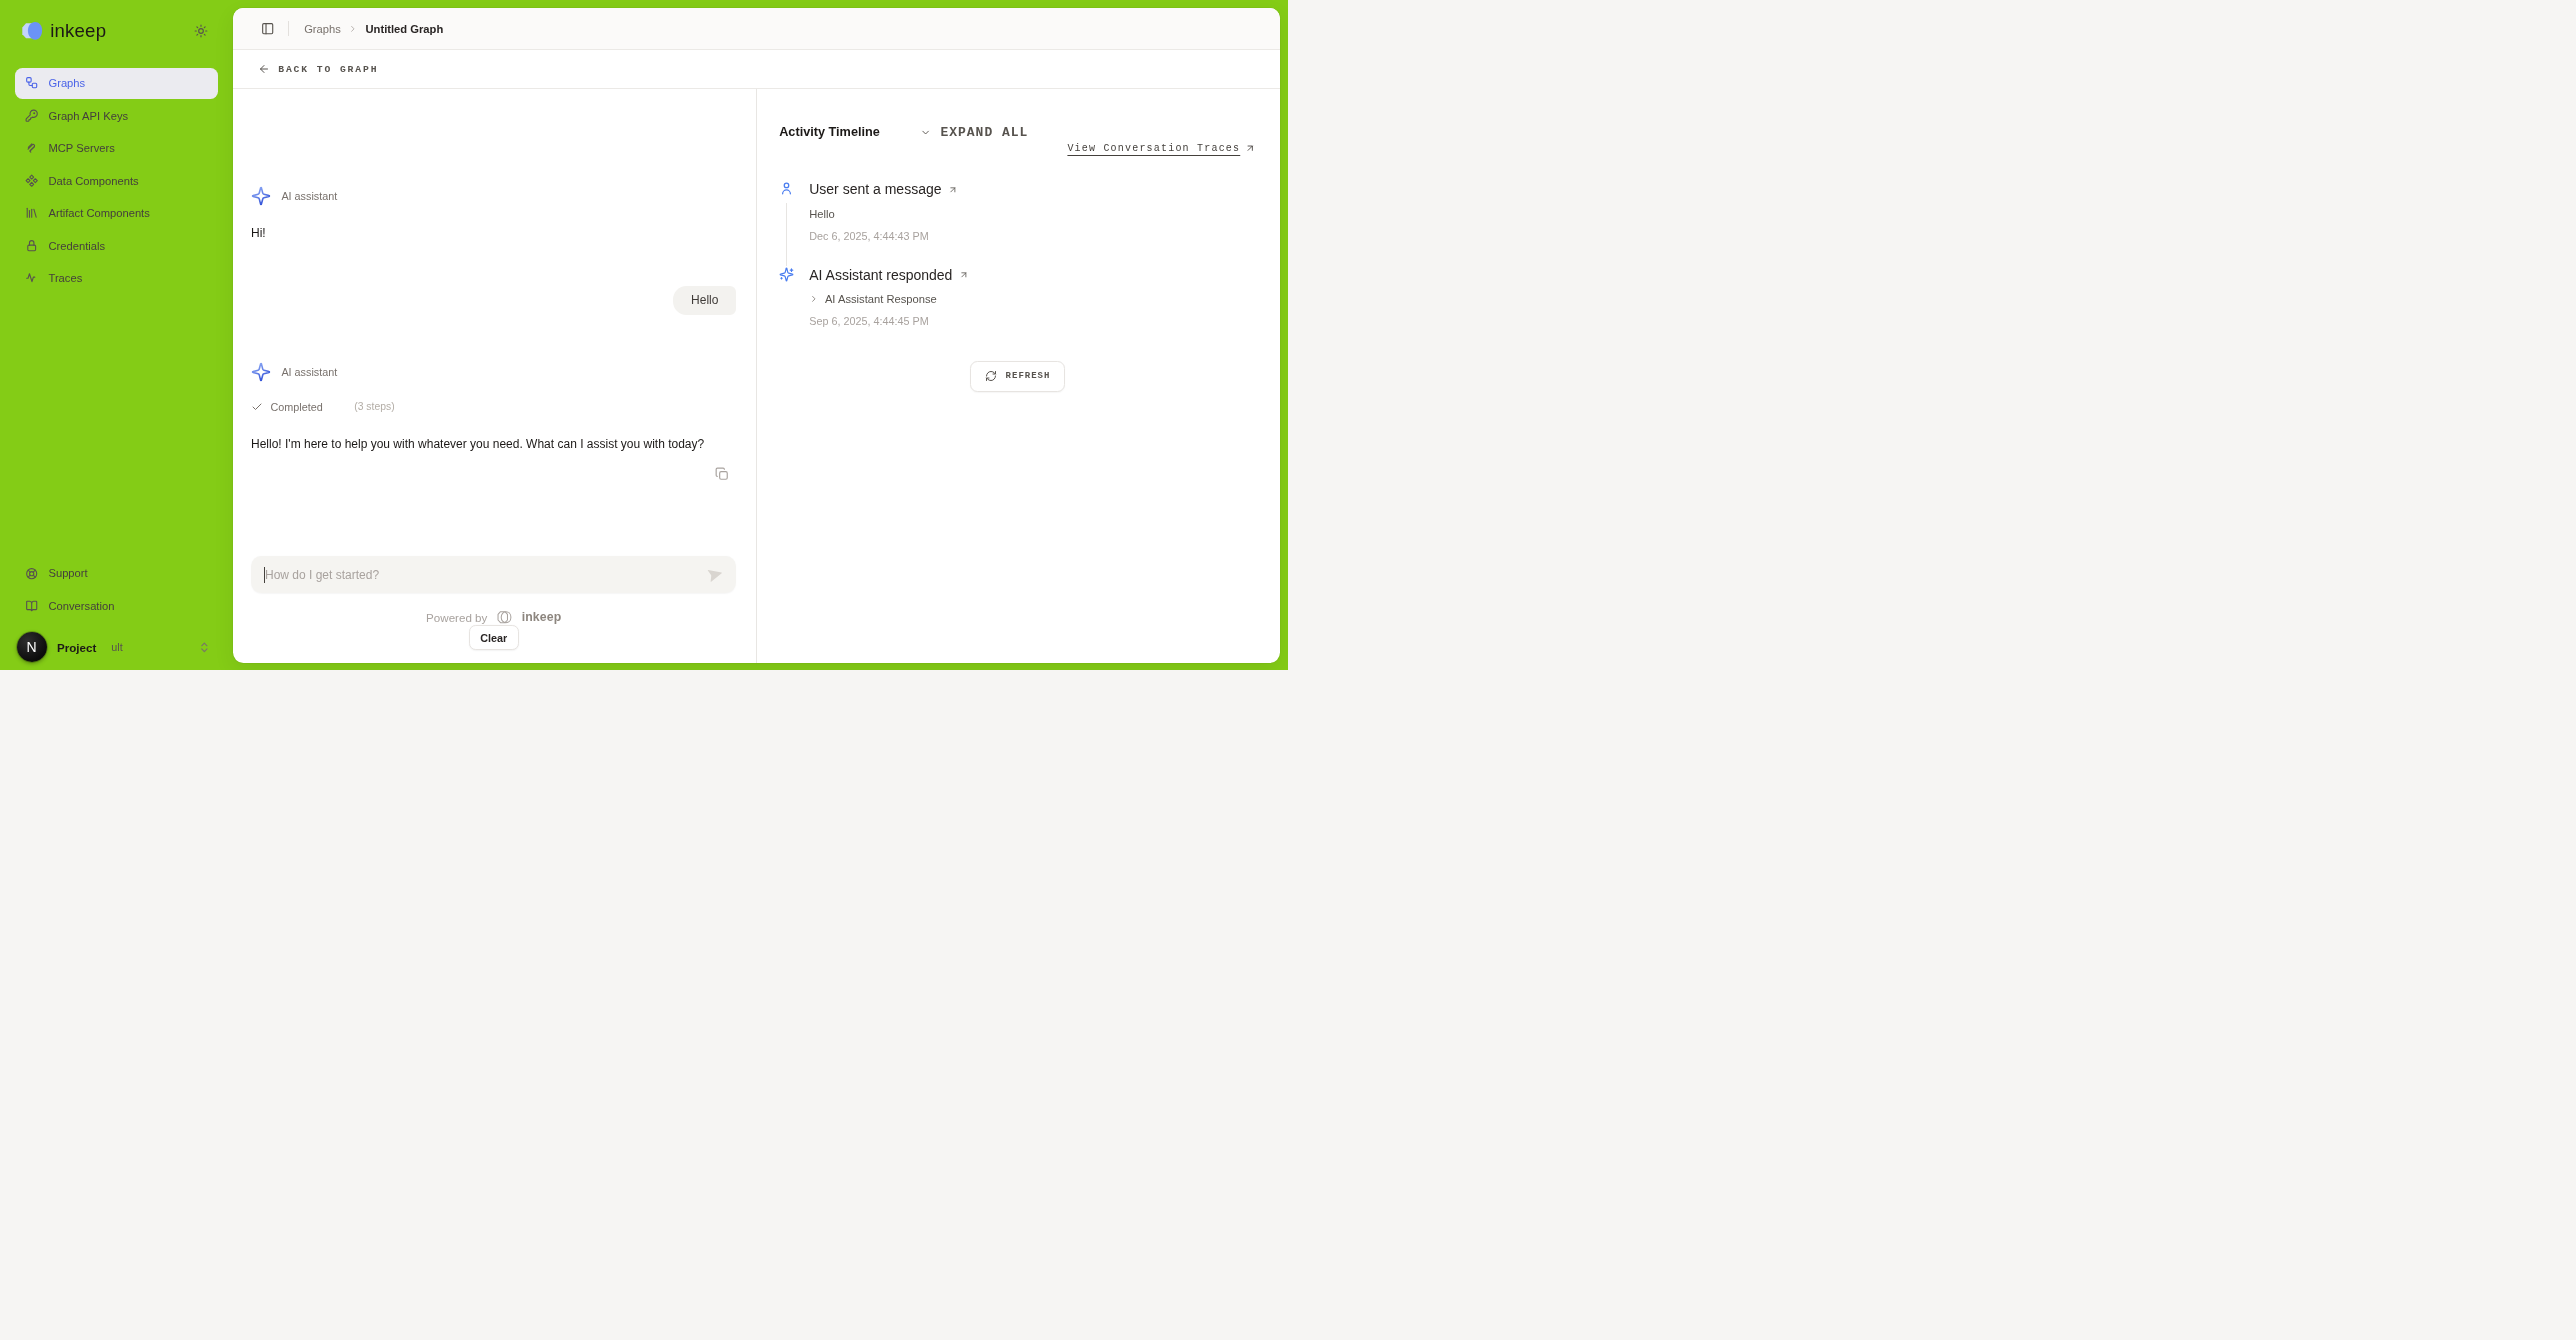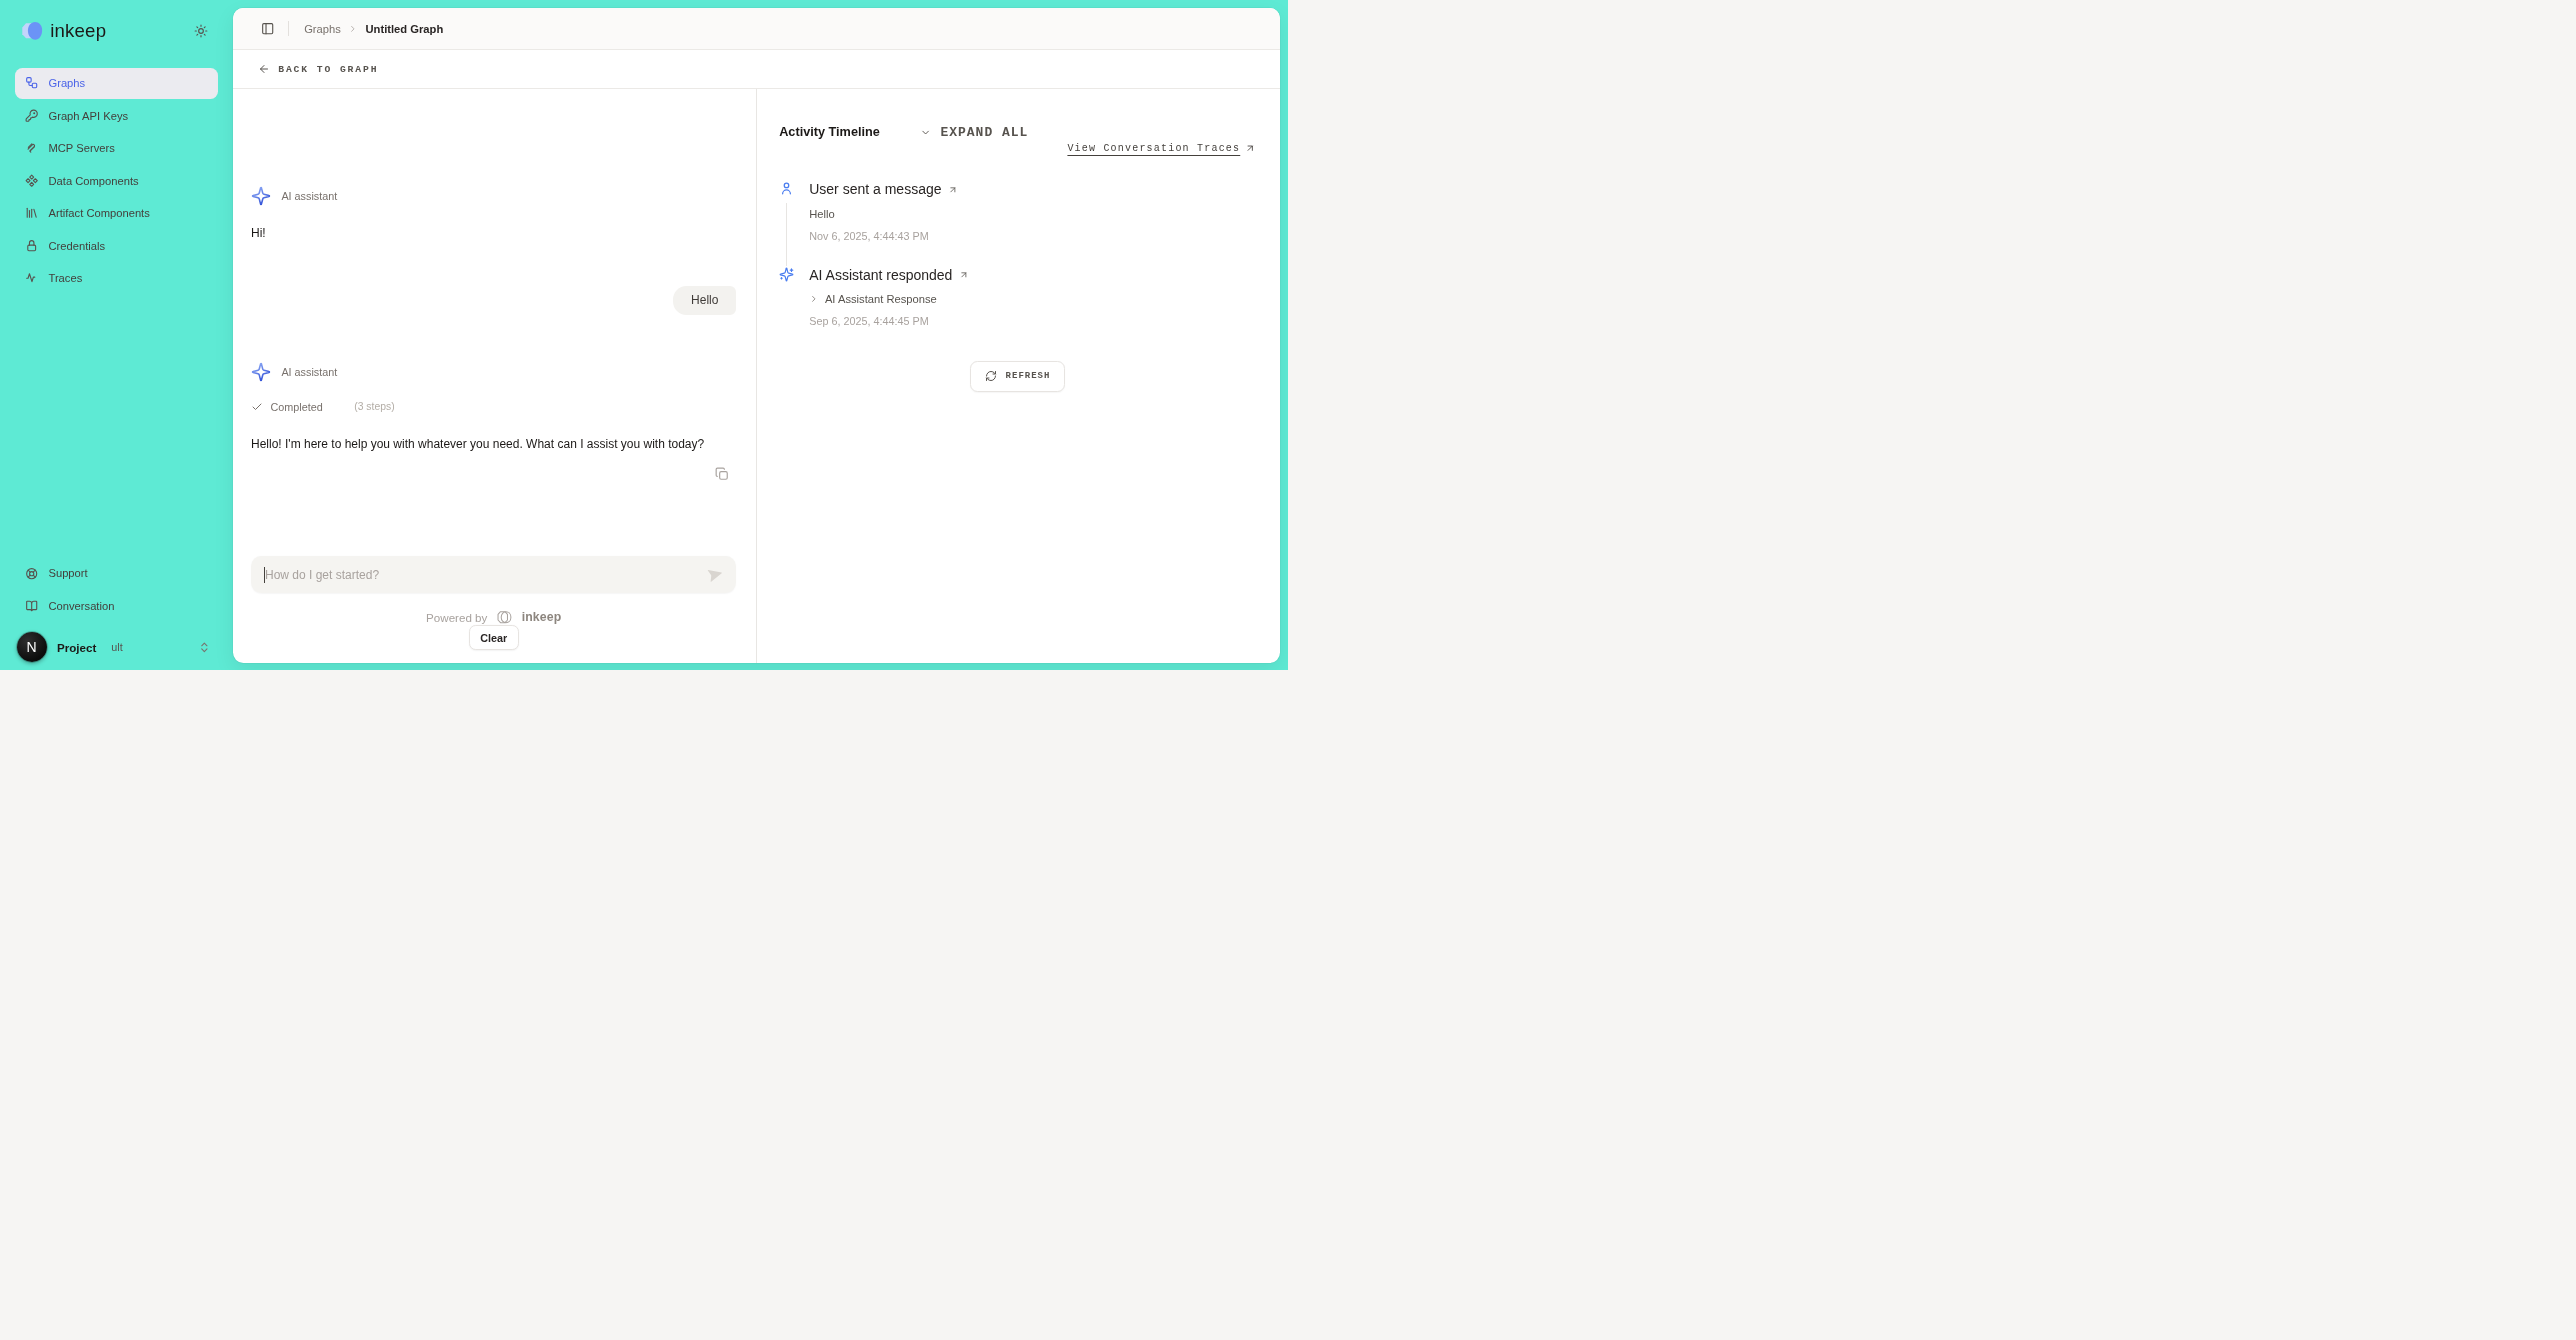--- a/index.html
+++ b/index.html
@@ -1,17 +1,17 @@
 <!DOCTYPE html>
 <html style="font-size:12px"><head>
 <meta charset="utf-8">
 <style>
   html,body{margin:0;padding:0;background:#f6f5f3;font-family:"Liberation Sans",sans-serif;}
   *{box-sizing:border-box;}
-  .stage{position:relative;width:1288px;height:670px;background:#5eead4;overflow:hidden;}
+  .stage{position:relative;width:1288px;height:670px;background:#84cc16;overflow:hidden;}
 
   
   .sidebar{position:absolute;left:0;top:0;width:233px;height:670px;display:flex;flex-direction:column;padding:18px 15px 10.4px 15px;}
   .logo-row{display:flex;align-items:center;justify-content:space-between;padding:1.5px 6px 0 4.5px;}
   .logo{display:flex;align-items:center;gap:6.7px;}
   .logo-word{font-size:18.6px;font-weight:500;color:#1c1917;letter-spacing:0.2px;}
   .icon-btn{border:none;background:transparent;padding:4.5px;border-radius:6px;cursor:pointer;color:#57534e;display:flex;align-items:center;}
   .nav{margin-top:25px;display:flex;flex-direction:column;gap:1.5px;}
   .nav-item{display:flex;align-items:center;gap:9.7px;height:31px;padding:0 10.4px;border-radius:7.5px;color:#44403c;font-size:11.2px;font-weight:500;text-decoration:none;cursor:pointer;}
   .nav-item .ic{color:#57534e;display:flex;}
@@ -398,21 +398,21 @@
               <div class="entry-title-row">
                 <span class="entry-title">User sent a message</span>
                 <span class="arrow">
                   <svg width="9.7" height="9.7" viewBox="0 0 24 24" fill="none" stroke="currentColor" stroke-width="2" stroke-linecap="round" stroke-linejoin="round">
                       <path d="M7 7h10v10"></path>
                       <path d="M7 17 17 7"></path>
                     </svg>
                 </span>
               </div>
               <div class="entry-text">Hello</div>
-              <div class="entry-ts">Nov 6, 2025, 4:44:43 PM</div>
+              <div class="entry-ts">Dec 6, 2025, 4:44:43 PM</div>
             </div>
           </div>
 
           <div class="entry">
             <div class="rail">
               <span class="ric">
                 <svg width="15" height="15" viewBox="0 0 24 24" fill="none" stroke="#4a7df0" stroke-width="1.9" stroke-linecap="round" stroke-linejoin="round">
                     <path d="M9.9 15.5a2 2 0 0 0-1.4-1.4l-6.1-1.6a.5.5 0 0 1 0-1l6.1-1.6A2 2 0 0 0 9.9 8.5l1.6-6.1a.5.5 0 0 1 1 0l1.6 6.1a2 2 0 0 0 1.4 1.4l6.1 1.6a.5.5 0 0 1 0 1l-6.1 1.6a2 2 0 0 0-1.4 1.4l-1.6 6.1a.5.5 0 0 1-1 0z"></path>
                     <path d="M20 3v4"></path>
                     <path d="M22 5h-4"></path>

